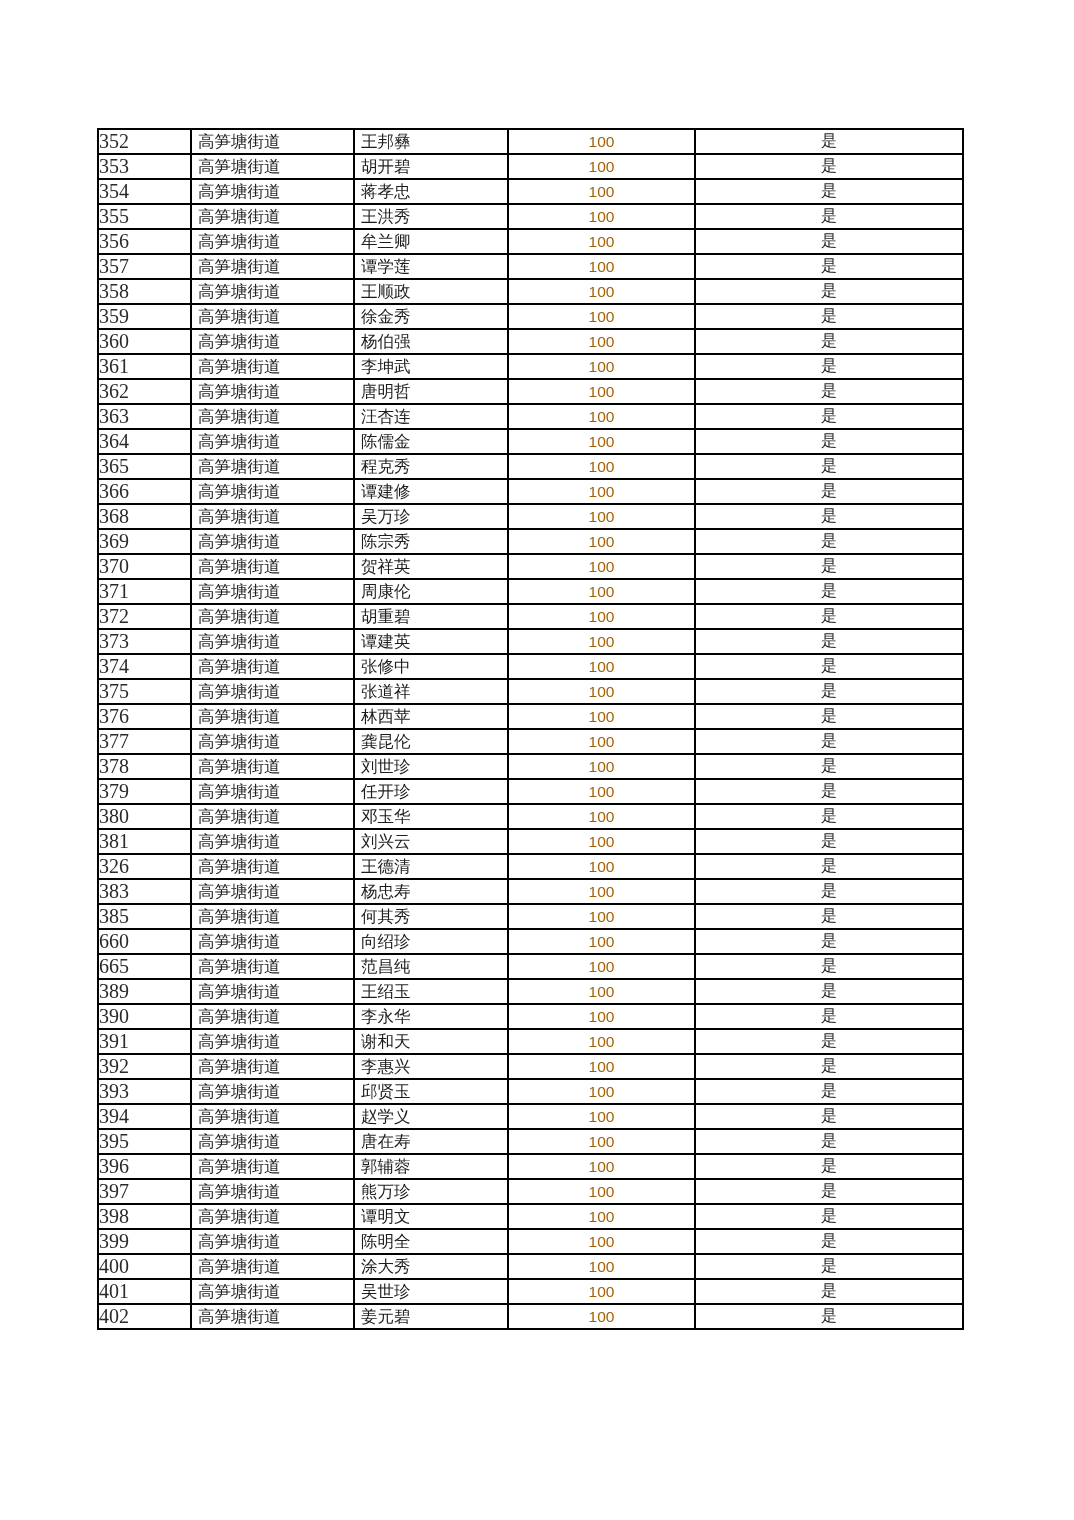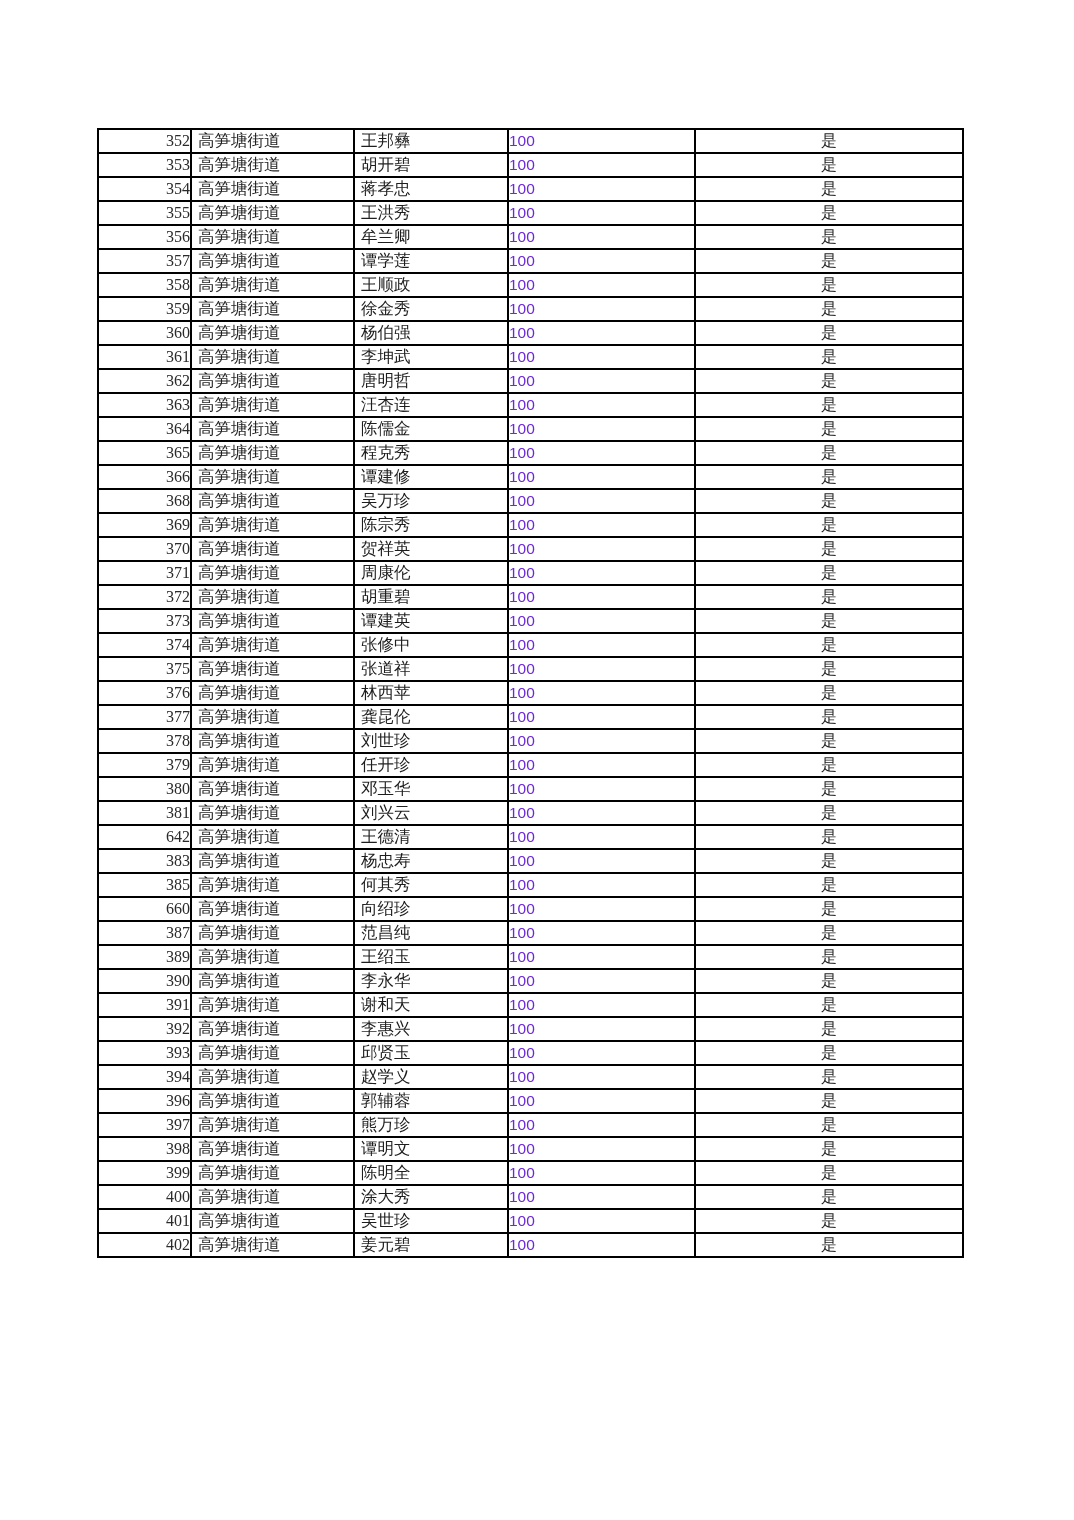--- a/index.html
+++ b/index.html
@@ -25,36 +25,36 @@
   }
   .sheet-table td {
     border: 2px solid #000000;
     height: 20.5px; 
     padding: 0;
     overflow: hidden;
     white-space: nowrap;
     vertical-align: middle;
   }
   td.col-no {
-    text-align: right;
-    font-size: 16px;
+    text-align: left;
+    font-size: 20px;
     color: #2a2a2a;
   }
   td.col-district,
   td.col-name {
     text-align: left;
     padding-left: 6px;
     font-size: 16.5px;
     font-family: "Liberation Serif", "DejaVu Serif", serif;
   }
   td.col-score {
-    text-align: left;
+    text-align: center;
     font-size: 15.5px;
     font-family: "Liberation Sans", "DejaVu Sans", sans-serif;
-    color: #6d28d9;
+    color: #a16207;
   }
   td.col-flag {
     text-align: center;
     font-size: 16px;
   }
 </style>
 </head>
 <body>
 
 <table class="sheet-table">
@@ -293,21 +293,21 @@
 
   <tr>
     <td class="col-no">381</td>
     <td class="col-district">高笋塘街道</td>
     <td class="col-name">刘兴云</td>
     <td class="col-score">100</td>
     <td class="col-flag">是</td>
   </tr>
 
   <tr>
-    <td class="col-no">642</td>
+    <td class="col-no">326</td>
     <td class="col-district">高笋塘街道</td>
     <td class="col-name">王德清</td>
     <td class="col-score">100</td>
     <td class="col-flag">是</td>
   </tr>
 
   <tr>
     <td class="col-no">383</td>
     <td class="col-district">高笋塘街道</td>
     <td class="col-name">杨忠寿</td>
@@ -326,21 +326,21 @@
 
   <tr>
     <td class="col-no">660</td>
     <td class="col-district">高笋塘街道</td>
     <td class="col-name">向绍珍</td>
     <td class="col-score">100</td>
     <td class="col-flag">是</td>
   </tr>
 
   <tr>
-    <td class="col-no">387</td>
+    <td class="col-no">665</td>
     <td class="col-district">高笋塘街道</td>
     <td class="col-name">范昌纯</td>
     <td class="col-score">100</td>
     <td class="col-flag">是</td>
   </tr>
 
 
   <tr>
     <td class="col-no">389</td>
     <td class="col-district">高笋塘街道</td>
@@ -382,20 +382,27 @@
   </tr>
 
   <tr>
     <td class="col-no">394</td>
     <td class="col-district">高笋塘街道</td>
     <td class="col-name">赵学义</td>
     <td class="col-score">100</td>
     <td class="col-flag">是</td>
   </tr>
 
+  <tr>
+    <td class="col-no">395</td>
+    <td class="col-district">高笋塘街道</td>
+    <td class="col-name">唐在寿</td>
+    <td class="col-score">100</td>
+    <td class="col-flag">是</td>
+  </tr>
 
   <tr>
     <td class="col-no">396</td>
     <td class="col-district">高笋塘街道</td>
     <td class="col-name">郭辅蓉</td>
     <td class="col-score">100</td>
     <td class="col-flag">是</td>
   </tr>
 
   <tr>

